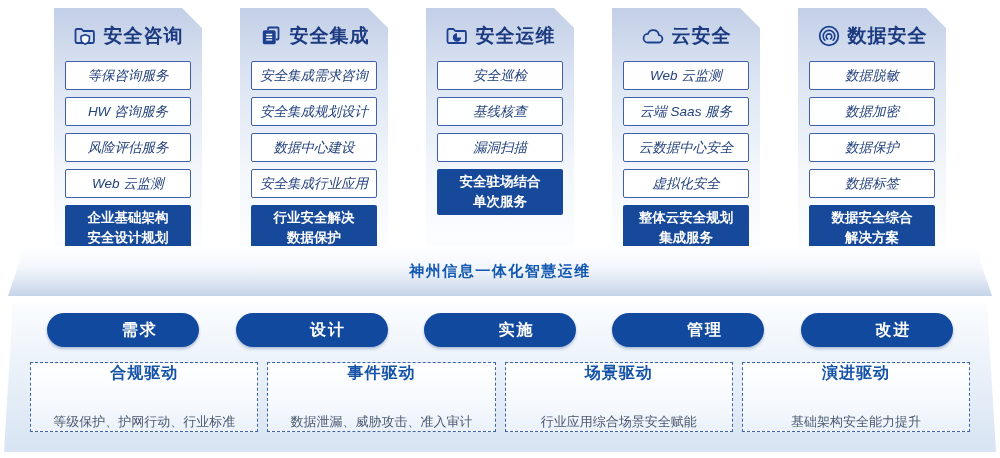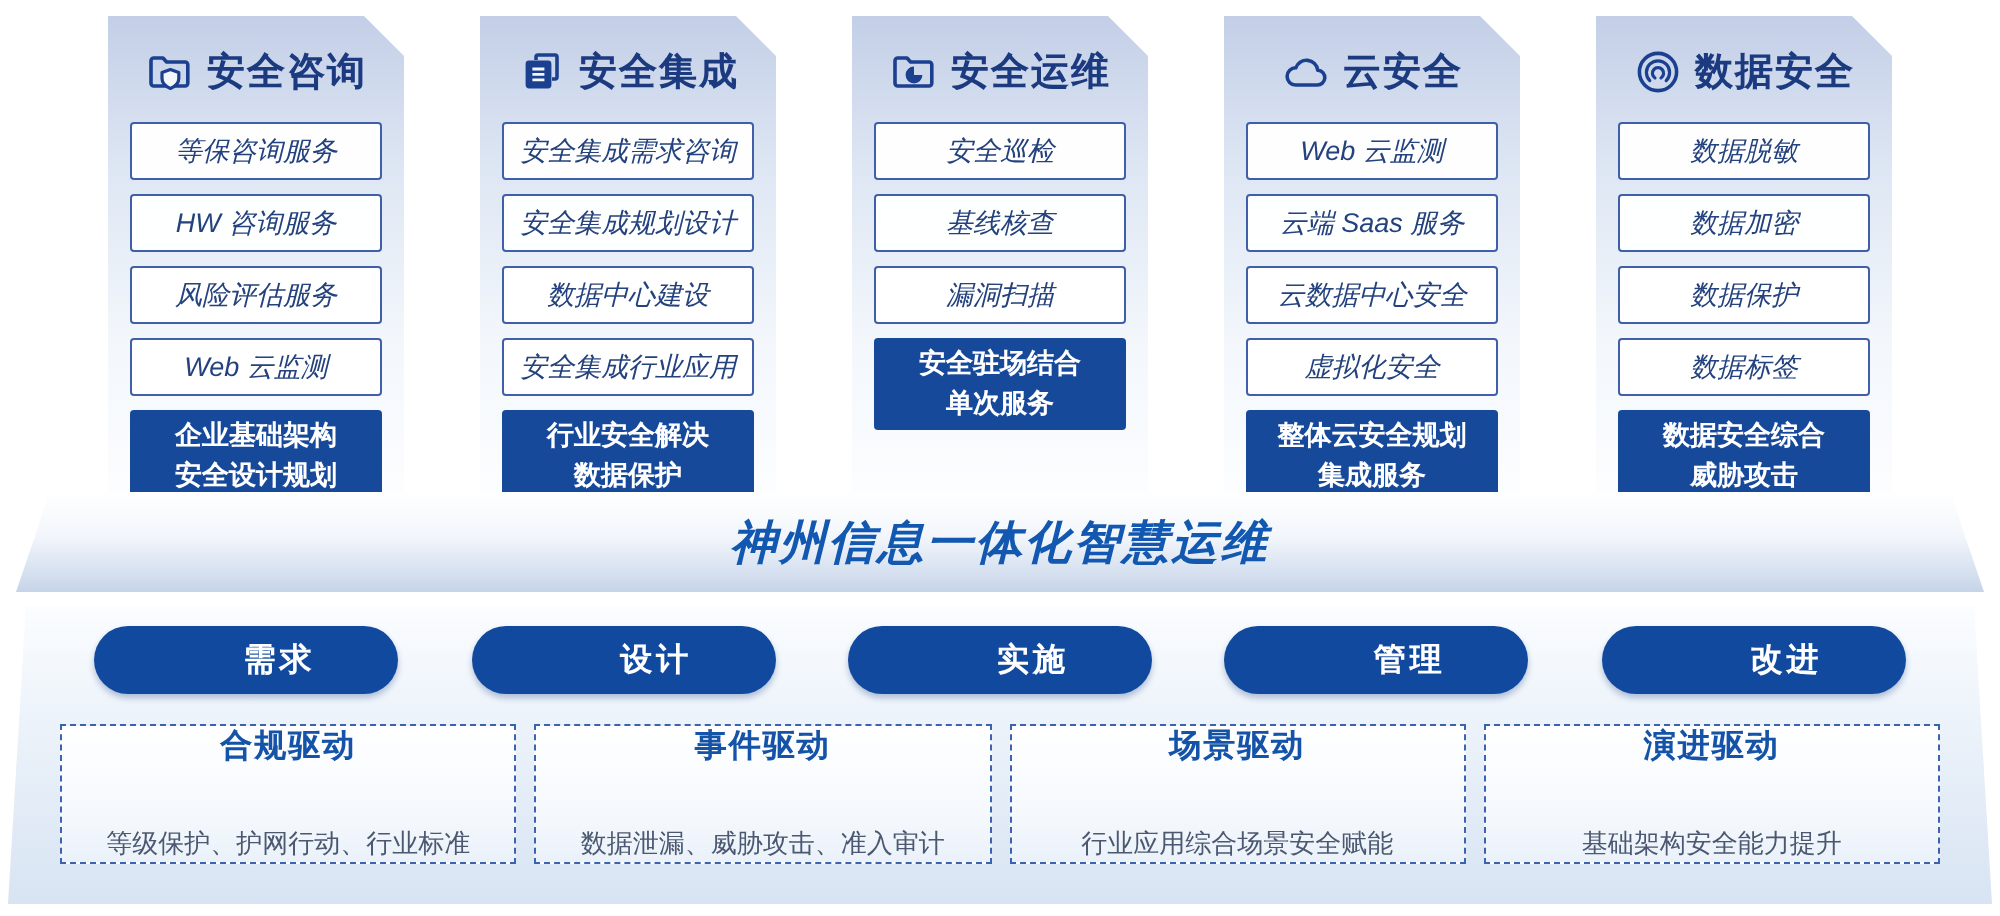--- a/index.html
+++ b/index.html
@@ -84,25 +84,24 @@
     height: 50px;
     z-index: 3;
     clip-path: polygon(2.5% 0, 97.5% 0, 99.2% 100%, 0.8% 100%);
     background: linear-gradient(180deg, #ffffff 0%, #f2f6fb 45%, #c6d4e9 100%);
     display: flex;
     align-items: center;
     justify-content: center;
     filter: drop-shadow(0 2px 2px rgba(130,150,185,0.5));
   }
   .banner-title {
-    font-size: 23px;
+    font-size: 15px;
     font-weight: bold;
     color: #1258b0;
     letter-spacing: 1.5px;
-    font-style: italic;
   }
 
   
   .panel {
     position: absolute;
     top: 303px; left: 0;
     width: 1000px;
     height: 149px;
     z-index: 2;
     clip-path: polygon(1.3% 0, 98.7% 0, 99.6% 100%, 0.4% 100%);
@@ -256,21 +255,21 @@
         <span class="hdr-title">数据安全</span>
       </div>
       <div class="items">
         <div class="svc-item">数据脱敏</div>
         <div class="svc-item">数据加密</div>
         <div class="svc-item">数据保护</div>
         <div class="svc-item">数据标签</div>
       </div>
       <div class="card-footer">
         <span>数据安全综合</span>
-        <span>威胁攻击</span>
+        <span>解决方案</span>
       </div>
     </div>
 
   </div>
 
   <div class="banner">
     <span class="banner-title">神州信息一体化智慧运维</span>
   </div>
 
   <div class="panel">

